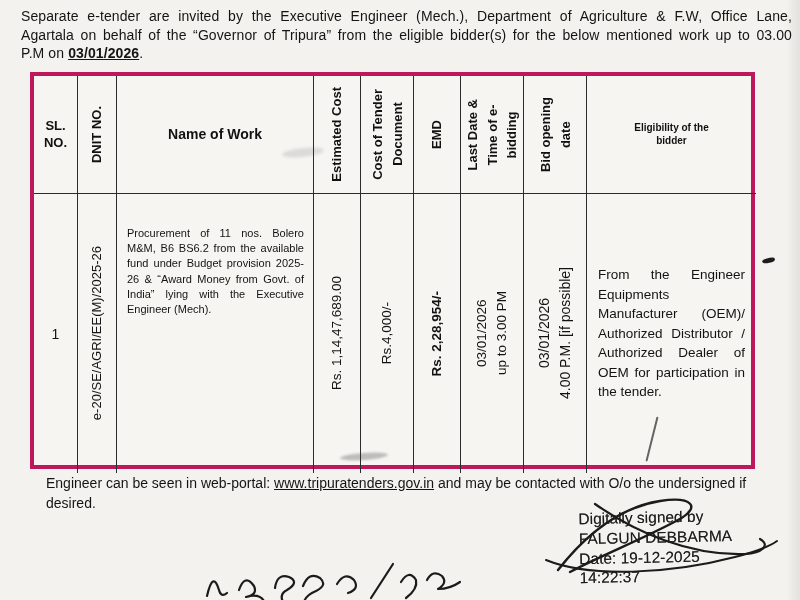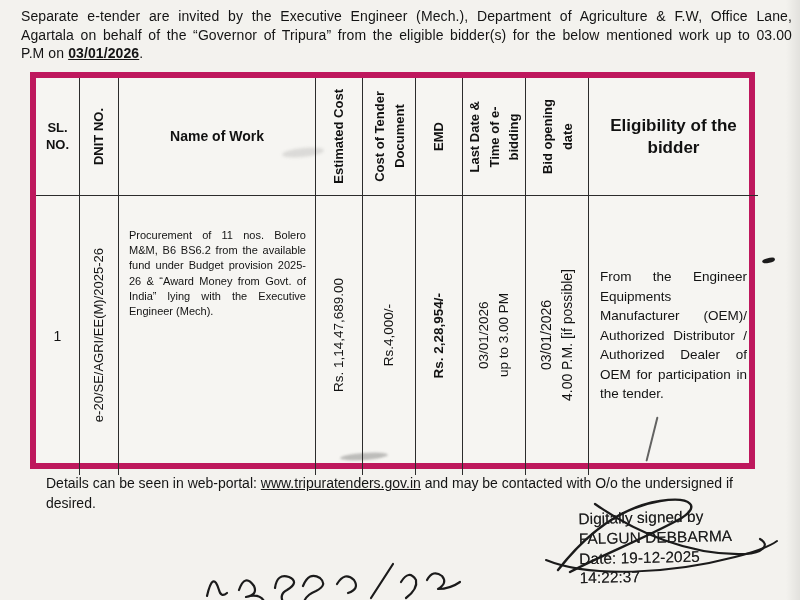--- a/index.html
+++ b/index.html
@@ -21,21 +21,21 @@
   .intro .jline{text-align:justify;text-align-last:justify;}
   .intro .lline{text-align:left;}
   .intro b.u{font-weight:bold;text-decoration:underline;}
 
   
   .tbl{
     position:absolute;left:30px;top:72px;width:725px;height:397px;
     display:grid;
     grid-template-columns:44px 39px 197px 47px 53px 47px 63px 63px 169px;
     grid-template-rows:118px 279px;
-    border:6px solid #be185d;
+    border:4px solid #be185d;
     box-sizing:border-box;
     background:rgba(255,255,255,.25);
   }
   .cell{
     border-right:1.5px solid #2c2c2c;
     border-bottom:1.5px solid #2c2c2c;
     display:flex;align-items:center;justify-content:center;
     box-sizing:border-box;overflow:hidden;position:relative;
   }
   .cell.lastcol{border-right:none;}
@@ -135,21 +135,21 @@
     <div class="cell">
         <span class="hdr vtext">Last Date &amp;
 Time of e-
 bidding</span>
       </div>
     <div class="cell">
         <span class="hdr vtext">Bid opening
 date</span>
       </div>
     <div class="cell lastcol">
-        <span class="hdr" style="font-size:17px">Eligibility of the
+        <span class="hdr" style="font-size:10px">Eligibility of the
 bidder</span>
       </div>
 
     <div class="cell lastrow">
         <span class="val slno-val">1</span>
       </div>
     <div class="cell lastrow">
         <span class="val vtext" style="font-size:13px">e-20/SE/AGRI/EE(M)/2025-26</span>
       </div>
     <div class="cell lastrow work-cell">
@@ -170,21 +170,21 @@
       </div>
     <div class="cell lastrow">
         <span class="val vtext" style="font-size:14px">03/01/2026
 4.00 P.M. [if possible]</span>
       </div>
     <div class="cell lastrow lastcol">
         <p class="elig-text">From the Engineer Equipments Manufacturer (OEM)/ Authorized Distributor / Authorized Dealer of OEM for participation in the tender.</p>
       </div>
   </div>
 
-  <div class="footer-note"><span>Details can be seen in web-portal: </span><span class="portal-link">www.tripuratenders.gov.in</span><span> and may be contacted with O/o the undersigned if desired.</span></div>
+  <div class="footer-note"><span>Engineer can be seen in web-portal: </span><span class="portal-link">www.tripuratenders.gov.in</span><span> and may be contacted with O/o the undersigned if desired.</span></div>
 
   <div class="sig">
     <div>Digitally signed by</div>
     <div>FALGUN DEBBARMA</div>
     <div>Date: 19-12-2025</div>
     <div>14:22:37</div>
   </div>
 
   <svg class="scrawl stroke" width="260" height="105" viewBox="0 0 260 105">
     <path d="M 18 76 C 40 48 75 14 120 7 C 152 2 162 13 138 26 C 105 44 60 62 30 78" stroke-width="2.4"></path>

